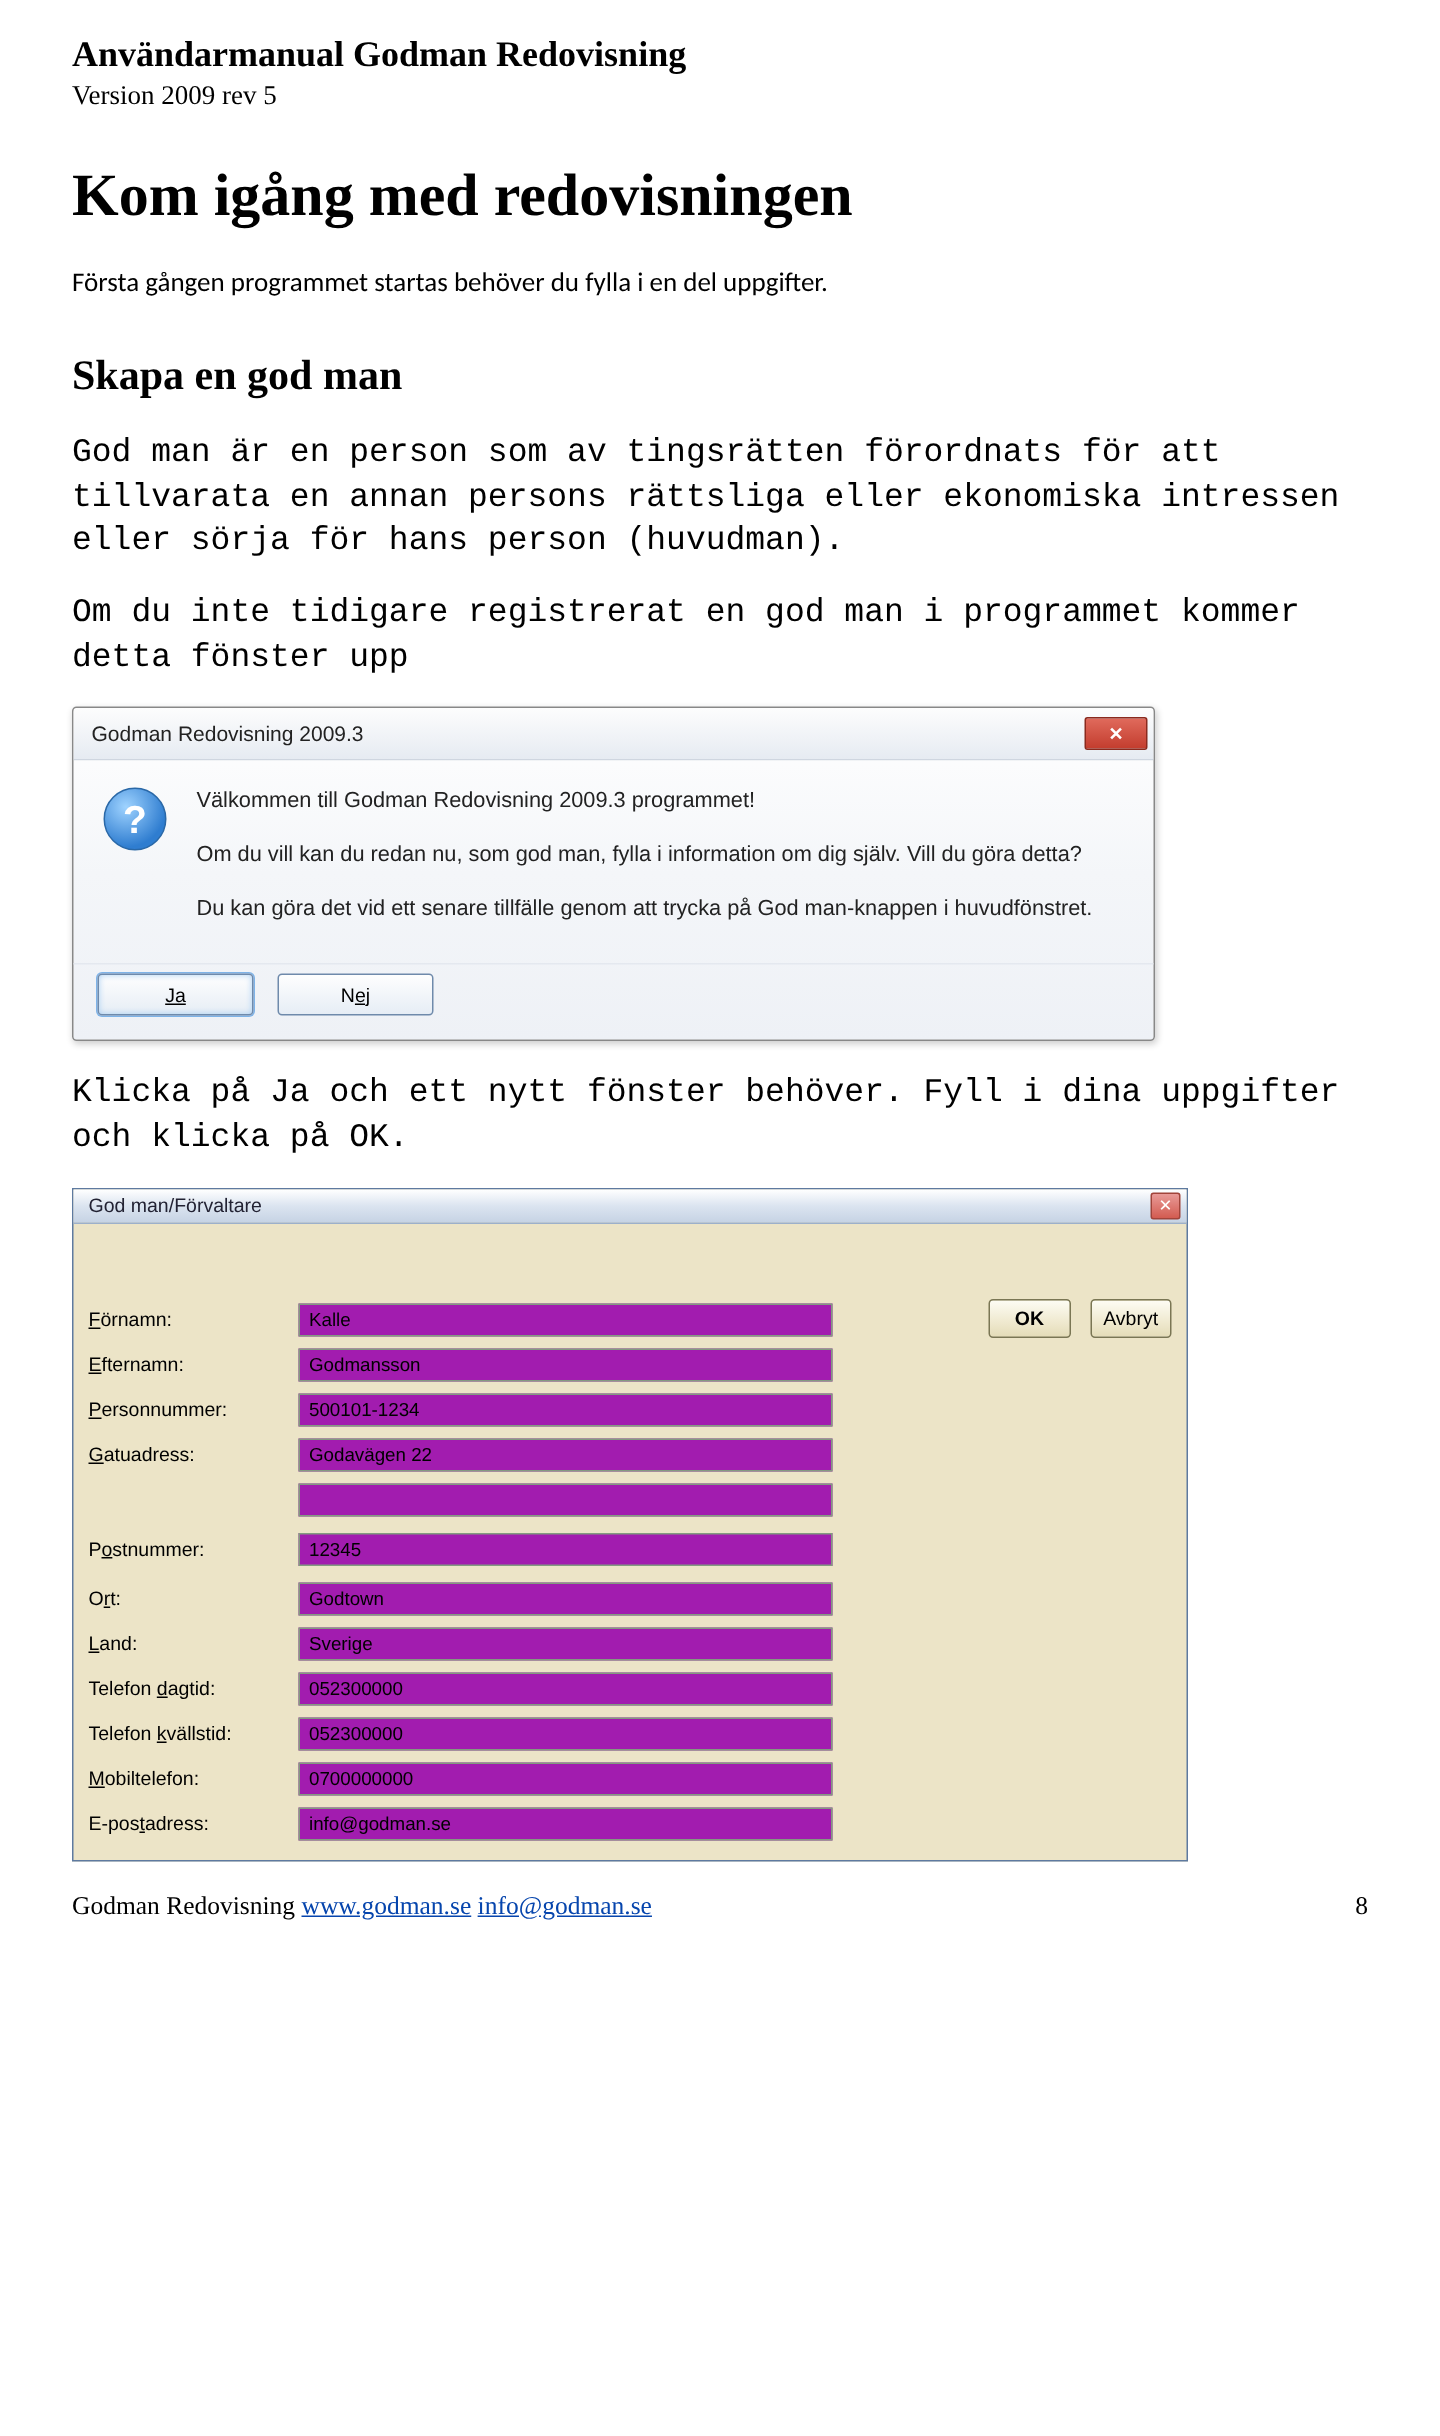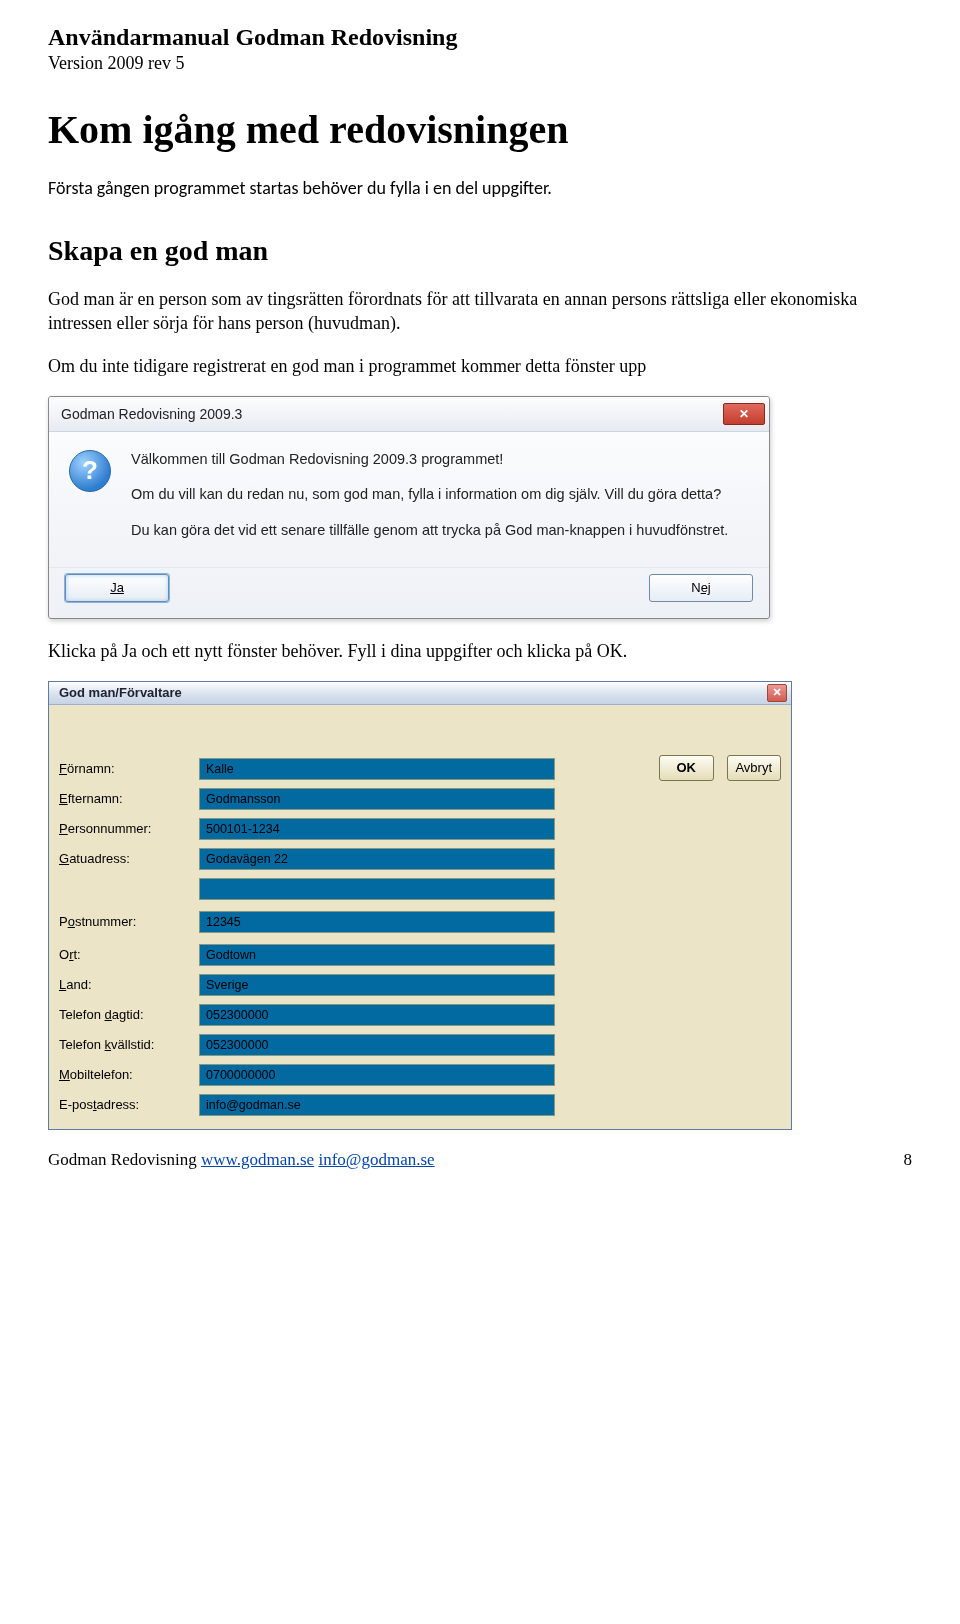--- a/index.html
+++ b/index.html
@@ -10,21 +10,21 @@
     width: 960px;
   }
   .page {
     padding: 24px 48px 16px 48px;
   }
   .head-title { font-weight: bold; font-size: 24px; margin: 0; }
   .head-sub { font-size: 18px; margin: 2px 0 32px 0; }
   .h1 { font-size: 40px; font-weight: bold; margin: 0 0 24px 0; }
   .intro { font-family: Calibri, Arial, sans-serif; font-size: 18px; margin-bottom: 36px; }
   .h2 { font-size: 28px; font-weight: bold; margin: 0 0 20px 0; }
-  .para { font-family: Liberation Serif, serif; font-size: 18px; margin: 0 0 18px 0; line-height: 1.35; }
+  .para { font-family: Liberation Mono, monospace; font-size: 22px; margin: 0 0 18px 0; line-height: 1.35; }
 
   
   .dialog1 {
     width: 720px;
     border: 1px solid #888;
     background: linear-gradient(#fff,#f4f6f9 50%,#eef1f6);
     box-shadow: 1px 2px 5px rgba(0,0,0,0.2);
     border-radius: 3px;
     margin-bottom: 20px;
     font-family: "Segoe UI", Tahoma, sans-serif;
@@ -58,21 +58,21 @@
     width: 40px; height: 40px; flex: 0 0 40px;
     background: radial-gradient(circle at 35% 30%, #9fd3ff, #2f7dd0 70%);
     border: 1px solid #2a68a7;
     border-radius: 50%;
     color: #fff; font-size: 26px; font-weight: bold;
     display: flex; align-items: center; justify-content: center;
     margin-right: 20px;
   }
   .dialog1-text p { margin: 0 0 16px 0; font-size: 14.5px; line-height: 1.35; color: #222; }
   .dialog1-footer {
-    display: flex; justify-content: space-between; gap: 0;
+    display: flex; justify-content: flex-start; gap: 16px;
     padding: 6px 16px 16px 16px;
     border-top: 1px solid #e4e8ef;
   }
   .vbtn {
     width: 104px; height: 28px;
     border: 1px solid #6f8aab;
     background: linear-gradient(#fefefe,#e6edf5);
     border-radius: 3px;
     font-family: "Segoe UI", Tahoma, sans-serif;
     font-size: 13px;
@@ -89,21 +89,21 @@
     font-family: Tahoma, Arial, sans-serif;
     font-size: 13px;
     margin-top: 6px;
   }
   .dialog2-titlebar {
     height: 22px;
     display: flex; align-items: center; justify-content: space-between;
     padding: 0 4px 0 10px;
     background: linear-gradient(#fff,#dbe4f0 50%,#c6d3e4);
     border-bottom: 1px solid #9cb0cb;
-    font-weight: bold; color: #223;
+    font-weight: normal; color: #223;
   }
   .dialog2-close {
     width: 18px; height: 16px;
     background: linear-gradient(#e89a97,#d35c51);
     border: 1px solid #a1443a;
     border-radius: 2px;
     color: #fff; font-size: 11px;
     display: flex; align-items: center; justify-content: center;
     cursor: pointer;
   }
@@ -112,21 +112,21 @@
   .gap-row { height: 34px; }
   .form-label {
     width: 140px; flex: 0 0 140px;
     text-align: left;
   }
   .form-label .ul { text-decoration: underline; }
   .form-input {
     height: 20px;
     width: 342px;
     border: 1px solid #839a80;
-    background: #0369a1;
+    background: #a21caf;
     padding: 0 6px;
     font-family: Tahoma, Arial, sans-serif;
     font-size: 12.5px;
   }
   .btn-col {
     display: flex; flex-direction: row; gap: 13px;
     margin-left: auto;
     width: 122px;
   }
   .wbtn {

